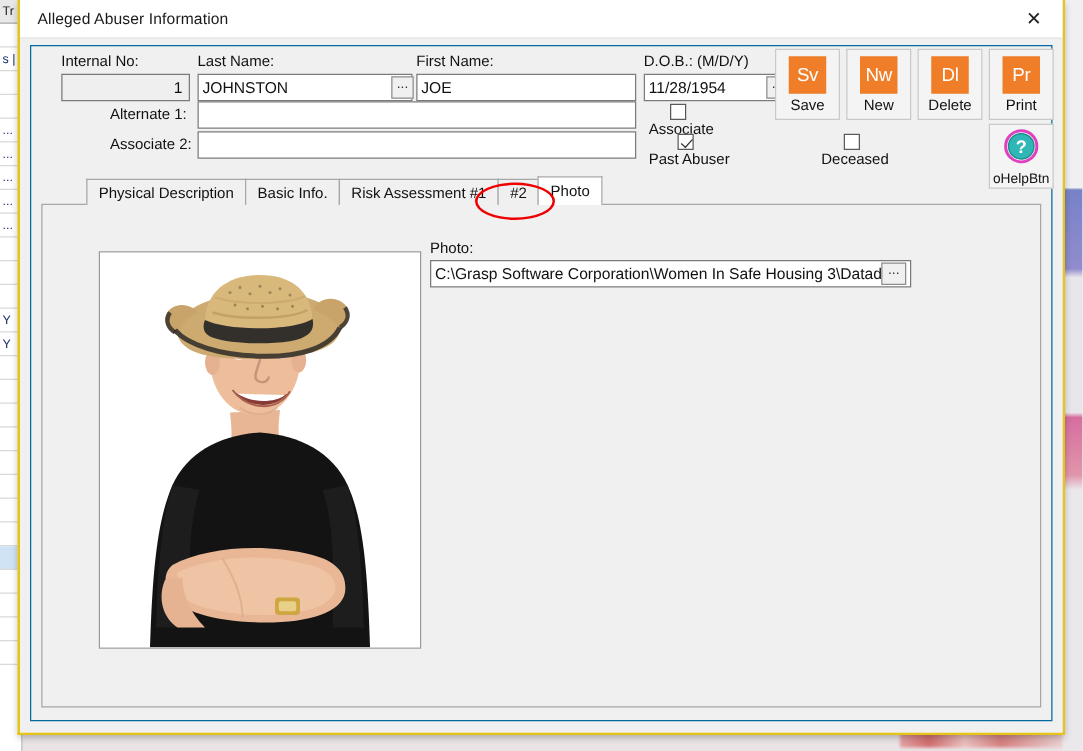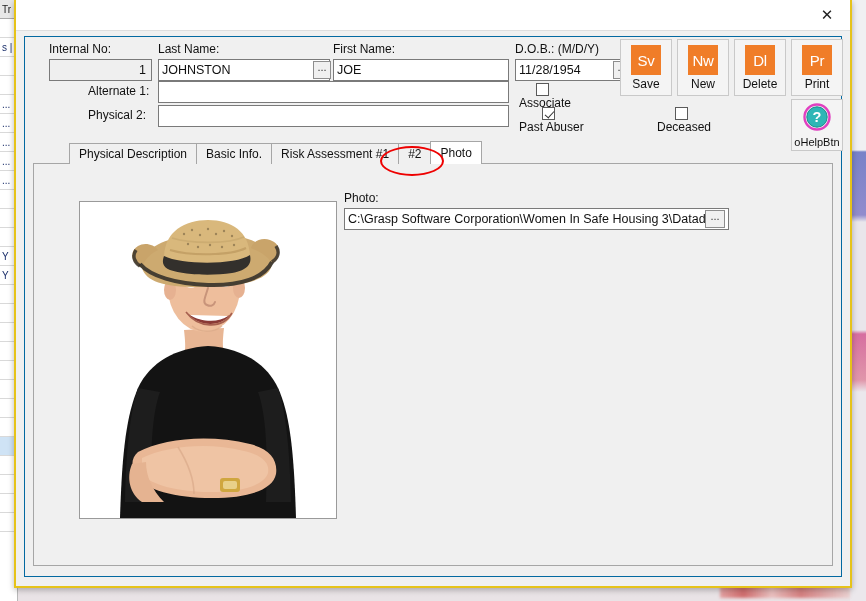--- a/index.html
+++ b/index.html
@@ -314,20 +314,21 @@
       <div class="bg-row"></div>
       <div class="bg-row"></div>
     </div>
   <div id="bg-right-art"></div>
   <div id="bg-bottom-art"></div>
 </div>
 
 <div id="dialog">
 
   <div id="titlebar">
+    <div id="title-text">Alleged Abuser Information</div>
     <button id="close-btn">✕</button>
   </div>
 
   <div id="dialog-body">
     <div id="inner-frame">
 
       <div id="header-area">
 
         <div class="lbl" style="left:24px; top:5px;">Internal No:</div>
         <div class="lbl" style="left:133px; top:5px;">Last Name:</div>
@@ -350,21 +351,21 @@
         <div class="fld" style="left:490px; top:22px; width:117px;">
           <span class="val">11/28/1954</span>
         </div>
         <div class="ellipsis-btn" style="left:588px; top:24px;">...</div>
 
         <div class="lbl" style="left:63px; top:47px;">Alternate 1:</div>
         <div class="fld" style="left:133px; top:44px; width:351px;">
           <span class="val"></span>
         </div>
 
-        <div class="lbl" style="left:63px; top:71px;">Physical 2:</div>
+        <div class="lbl" style="left:63px; top:71px;">Associate 2:</div>
         <div class="fld" style="left:133px; top:68px; width:351px;">
           <span class="val"></span>
         </div>
 
         <div class="cbrow" style="left:494px; top:46px;">
           <span class="cbox" id="cb-associate"></span>
           <span>Associate</span>
         </div>
 
         <div class="cbrow" style="left:494px; top:70px;">

